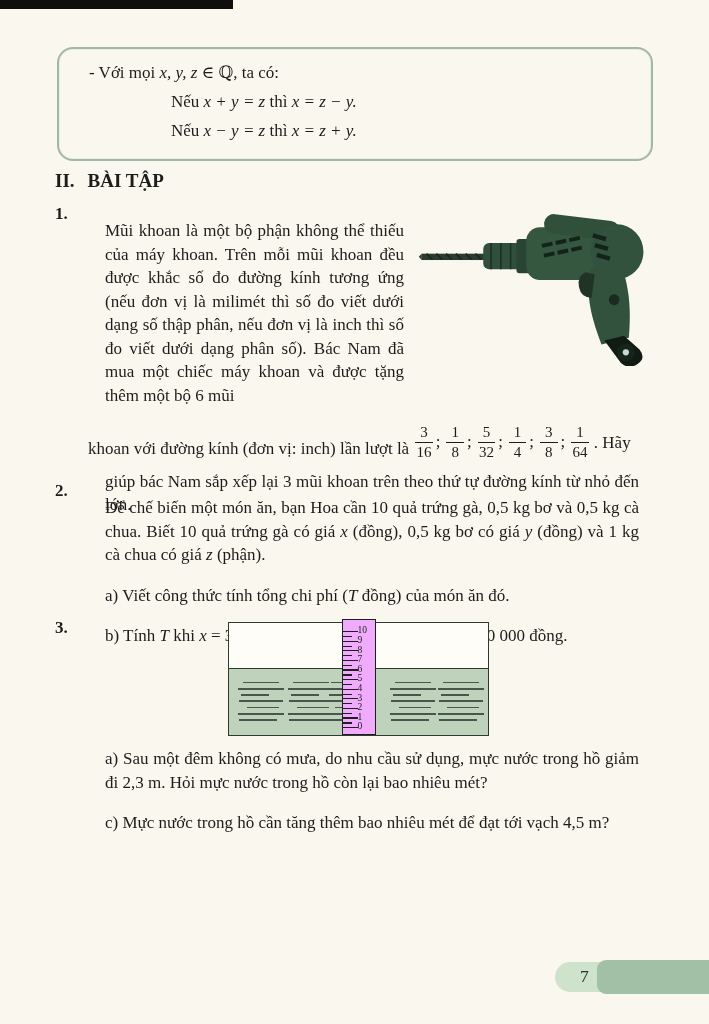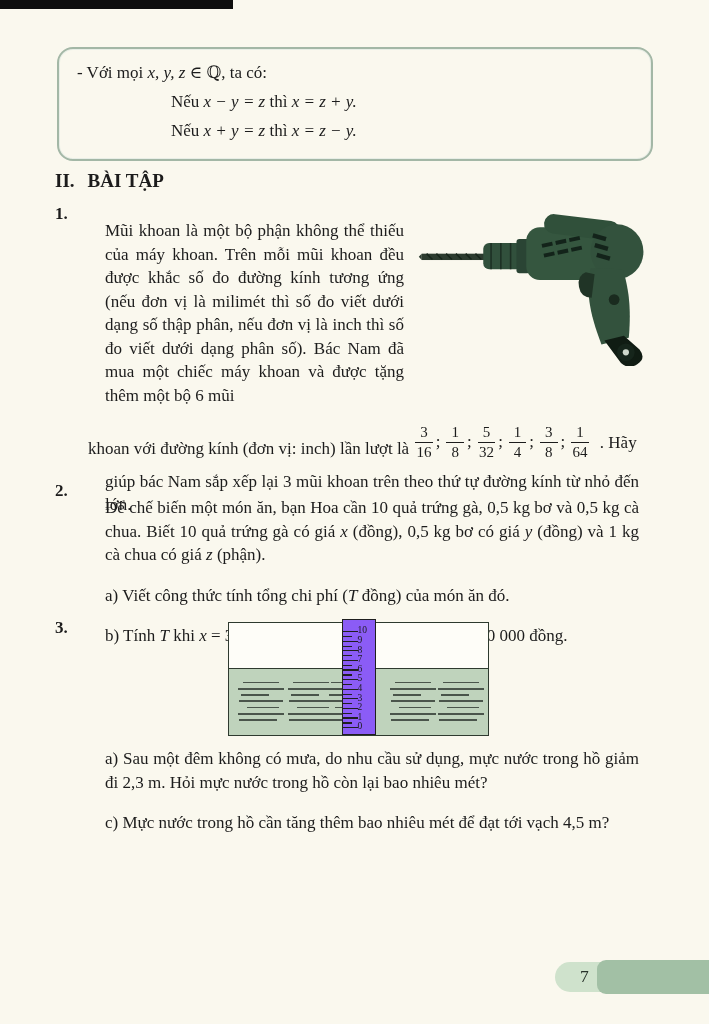--- a/index.html
+++ b/index.html
@@ -9,21 +9,21 @@
     font-family:"Liberation Serif","DejaVu Serif",serif;
   }
   .scan-bar{position:absolute;left:0;top:0;width:233px;height:9px;background:#0e0e0e;}
 
   
   .summary-box{
     position:absolute;left:57px;top:47px;width:592px;height:110px;
     border:2px solid #a3b7a6;border-radius:16px;background:transparent;
     box-shadow:inset 0 0 0 1px #e8eee6;
   }
-  .box-line1{margin:13px 0 0 18px;font-size:17px;}
+  .box-line1{margin:13px 0 0 30px;font-size:17px;}
   .box-rule{margin:9px 0 0 112px;font-size:17px;}
   .mi{font-style:italic;}
 
   
   .section-head{position:absolute;left:55px;top:170px;font-size:19px;font-weight:bold;}
   .section-head .num{margin-right:13px;}
 
   
   .problem{position:absolute;left:55px;width:601px;display:flex;font-size:17px;line-height:23.5px;}
   .pnum{width:33px;flex-shrink:0;font-weight:bold;}
@@ -38,41 +38,41 @@
   
   .drill-figure{float:right;width:240px;height:168px;margin:-4px 0 4px 12px;}
   .drill-figure svg{width:100%;height:100%;}
 
   
   .frac-line{display:flex;align-items:flex-end;margin-top:4px;white-space:nowrap;}
   .frac{display:inline-block;text-align:center;margin:0 3px 0 6px;font-size:15px;line-height:1.12;}
   .frac .num{display:block;border-bottom:1.4px solid #1c1c1c;padding:0 5px 1px;}
   .frac .den{display:block;padding-top:1px;}
   .frac-sep{align-self:flex-end;padding-bottom:7px;}
-  .frac-post{align-self:center;margin-left:8px;}
+  .frac-post{align-self:center;margin-left:2px;}
 
   
   .tank{position:relative;width:259px;height:112px;margin:6px 0 11px 140px;
         border:1.6px solid #2e3a2f;background:#fefdf8;box-sizing:content-box;}
   .water{position:absolute;left:0;right:0;bottom:0;height:66px;
          background:#bfd3bc;border-top:1.9px solid #2e3a2f;}
   .ripple{position:absolute;width:48px;top:8px;}
   .ripple i{display:block;height:1.7px;background:#4a554b;margin:4.6px auto 0;}
   .ripple i:nth-child(1){width:36px;}
   .ripple i:nth-child(2){width:46px;}
   .ripple i:nth-child(3){width:28px;margin-left:4px;}
   .ripple i:nth-child(4){width:44px;}
   .ripple i:nth-child(5){width:32px;margin-left:10px;}
   .ripple i:nth-child(6){width:46px;}
   .ripple i:nth-child(7){width:38px;margin-left:2px;}
   .ripple.c1{left:8px;}  .ripple.c2{left:58px;} .ripple.c3{left:96px;}
   .ripple.c4{left:160px;}.ripple.c5{left:208px;}
 
   .ruler{position:absolute;left:50%;top:-4px;width:34px;height:116px;
-         transform:translateX(-50%);background:#8b5cf6;border:1.4px solid #1f1f1f;
+         transform:translateX(-50%);background:#f0abfc;border:1.4px solid #1f1f1f;
          box-sizing:border-box;z-index:2;}
   .ticks-major{position:absolute;left:0;top:11px;width:15px;height:98px;
          background:repeating-linear-gradient(to bottom,#1f1f1f 0 1.2px,transparent 1.2px 9.6px);}
   .ticks-minor{position:absolute;left:0;top:15.8px;width:9px;height:89px;
          background:repeating-linear-gradient(to bottom,#1f1f1f 0 1.2px,transparent 1.2px 9.6px);}
   .ruler-labels{position:absolute;left:15px;top:6.4px;width:16px;height:105.6px;
          display:flex;flex-direction:column;}
   .ruler-labels span{flex:1;font-size:9.5px;line-height:9.6px;text-align:left;}
 
   
@@ -85,22 +85,22 @@
 </style>
 </head>
 <body>
 
 <div class="page">
 
   <div class="scan-bar"></div>
 
   <div class="summary-box">
     <div class="box-line1"><span>- Với mọi </span><span class="mi">x, y, z</span><span> ∈ ℚ, ta có:</span></div>
+    <div class="box-rule"><span>Nếu </span><span class="mi">x + y = z</span><span> thì </span><span class="mi">x = z − y.</span></div>
     <div class="box-rule"><span>Nếu </span><span class="mi">x − y = z</span><span> thì </span><span class="mi">x = z + y.</span></div>
-    <div class="box-rule"><span>Nếu </span><span class="mi">x + y = z</span><span> thì </span><span class="mi">x = z − y.</span></div>
   </div>
 
   <div class="section-head">
     <span class="num">II.</span><span>BÀI TẬP</span>
   </div>
 
   <div class="problem" id="p1">
     <div class="pnum">1.</div>
     <div class="pbody">
       <div class="drill-figure">

